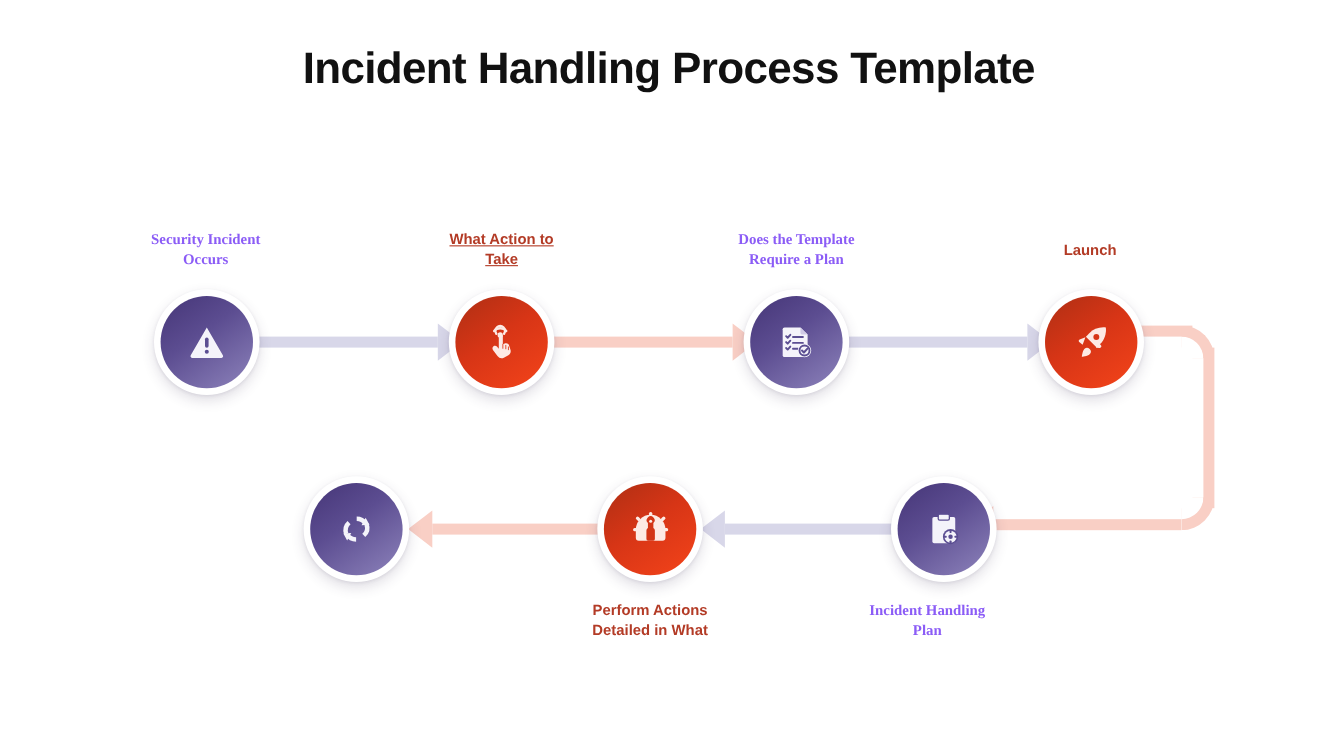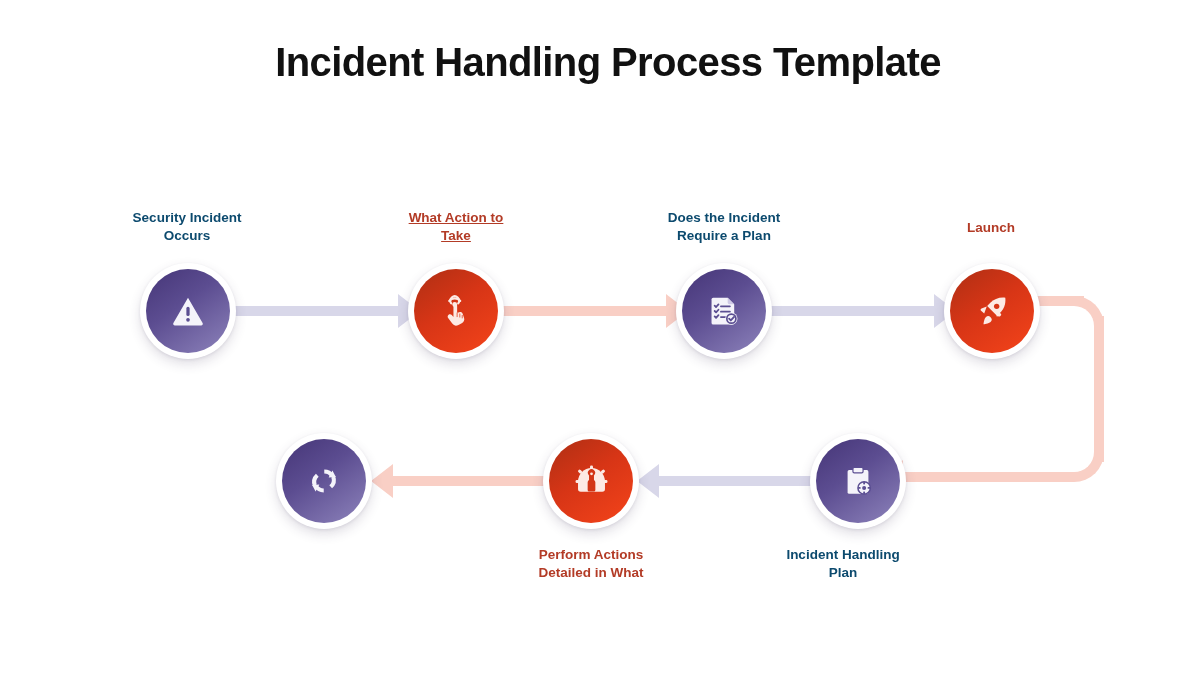--- a/index.html
+++ b/index.html
@@ -40,21 +40,21 @@
   }
   .disc.purple { background: linear-gradient(145deg,#453577 0%,#5c4d91 42%,#8d83bb 100%); }
   .disc.red    { background: linear-gradient(145deg,#ae2f14 0%,#d73516 45%,#f4441a 100%); }
   .disc svg { display: block; }
 
   .node-label {
     position: absolute; width: 230px; text-align: center;
     font-size: 13.5px; font-weight: 700; line-height: 1.35;
     white-space: pre-line;
   }
-  .node-label.purple { color: #0c4a6e; }
+  .node-label.purple { color: #8b5cf6; font-family: Liberation Serif, serif; }
   .node-label.red    { color: #b33b26; }
 
   
   .arrow { position: absolute; height: 34px; }
   .arrow .shaft { position: absolute; top: 12px; height: 10px; }
   .arrow .head  { position: absolute; top: 0; width: 0; height: 0;
                   border-top: 17px solid transparent; border-bottom: 17px solid transparent; }
   .arrow.purple .shaft { background: #d8d7e9; }
   .arrow.red    .shaft { background: #f9cfc5; }
   .arrow.purple.right .head { border-left: 22px solid #d8d7e9; }
@@ -153,21 +153,21 @@
           <circle cx="11.1" cy="7.4" r="1.7" fill="#fdeae4"></circle>
           <path d="M10.2 8.2c0-.7.6-1.2 1.3-1.2s1.3.5 1.3 1.2v5.1l1.6-.5c1-.3 2 .2 2.3 1.1l1 3c.45 1.35-.1 2.8-1.35 3.5l-2.6 1.45a3.4 3.4 0 0 1-4.4-.95l-2.9-3.9c-.55-.75-.4-1.8.35-2.35.7-.5 1.65-.4 2.2.25l1.2 1.4z" fill="#fdeae4"></path>
           <g stroke="#e0492a" stroke-width="0.6" stroke-linecap="round">
             <path d="M12.8 13.4v2.6M14.7 14.1v2.2M16.4 15.1v1.8"></path>
           </g>
         </svg>
       </span>
     </div>
   </div>
 
-  <div class="node-label purple" style="left:609px; top:209px;">Does the Incident
+  <div class="node-label purple" style="left:609px; top:209px;">Does the Template
 Require a Plan</div>
   <div class="node" style="left:676px; top:263px;">
     <div class="ring"></div>
     <div class="disc purple">
       <span>
         <svg width="34" height="34" viewBox="0 0 24 24">
           <path d="M4.4 2.6h10.2l4.6 4.6v13.2a1.2 1.2 0 0 1-1.2 1.2H4.4a1.2 1.2 0 0 1-1.2-1.2V3.8a1.2 1.2 0 0 1 1.2-1.2z" fill="#f4f3fa"></path>
           <path d="M14.6 2.6 19.2 7.2h-3.4a1.2 1.2 0 0 1-1.2-1.2z" fill="#cfc9e6"></path>
           <g stroke="#5b4e92" stroke-width="1.25" stroke-linecap="round" stroke-linejoin="round" fill="none">
             <path d="M5.4 8.2l1 1 1.7-1.9"></path>

